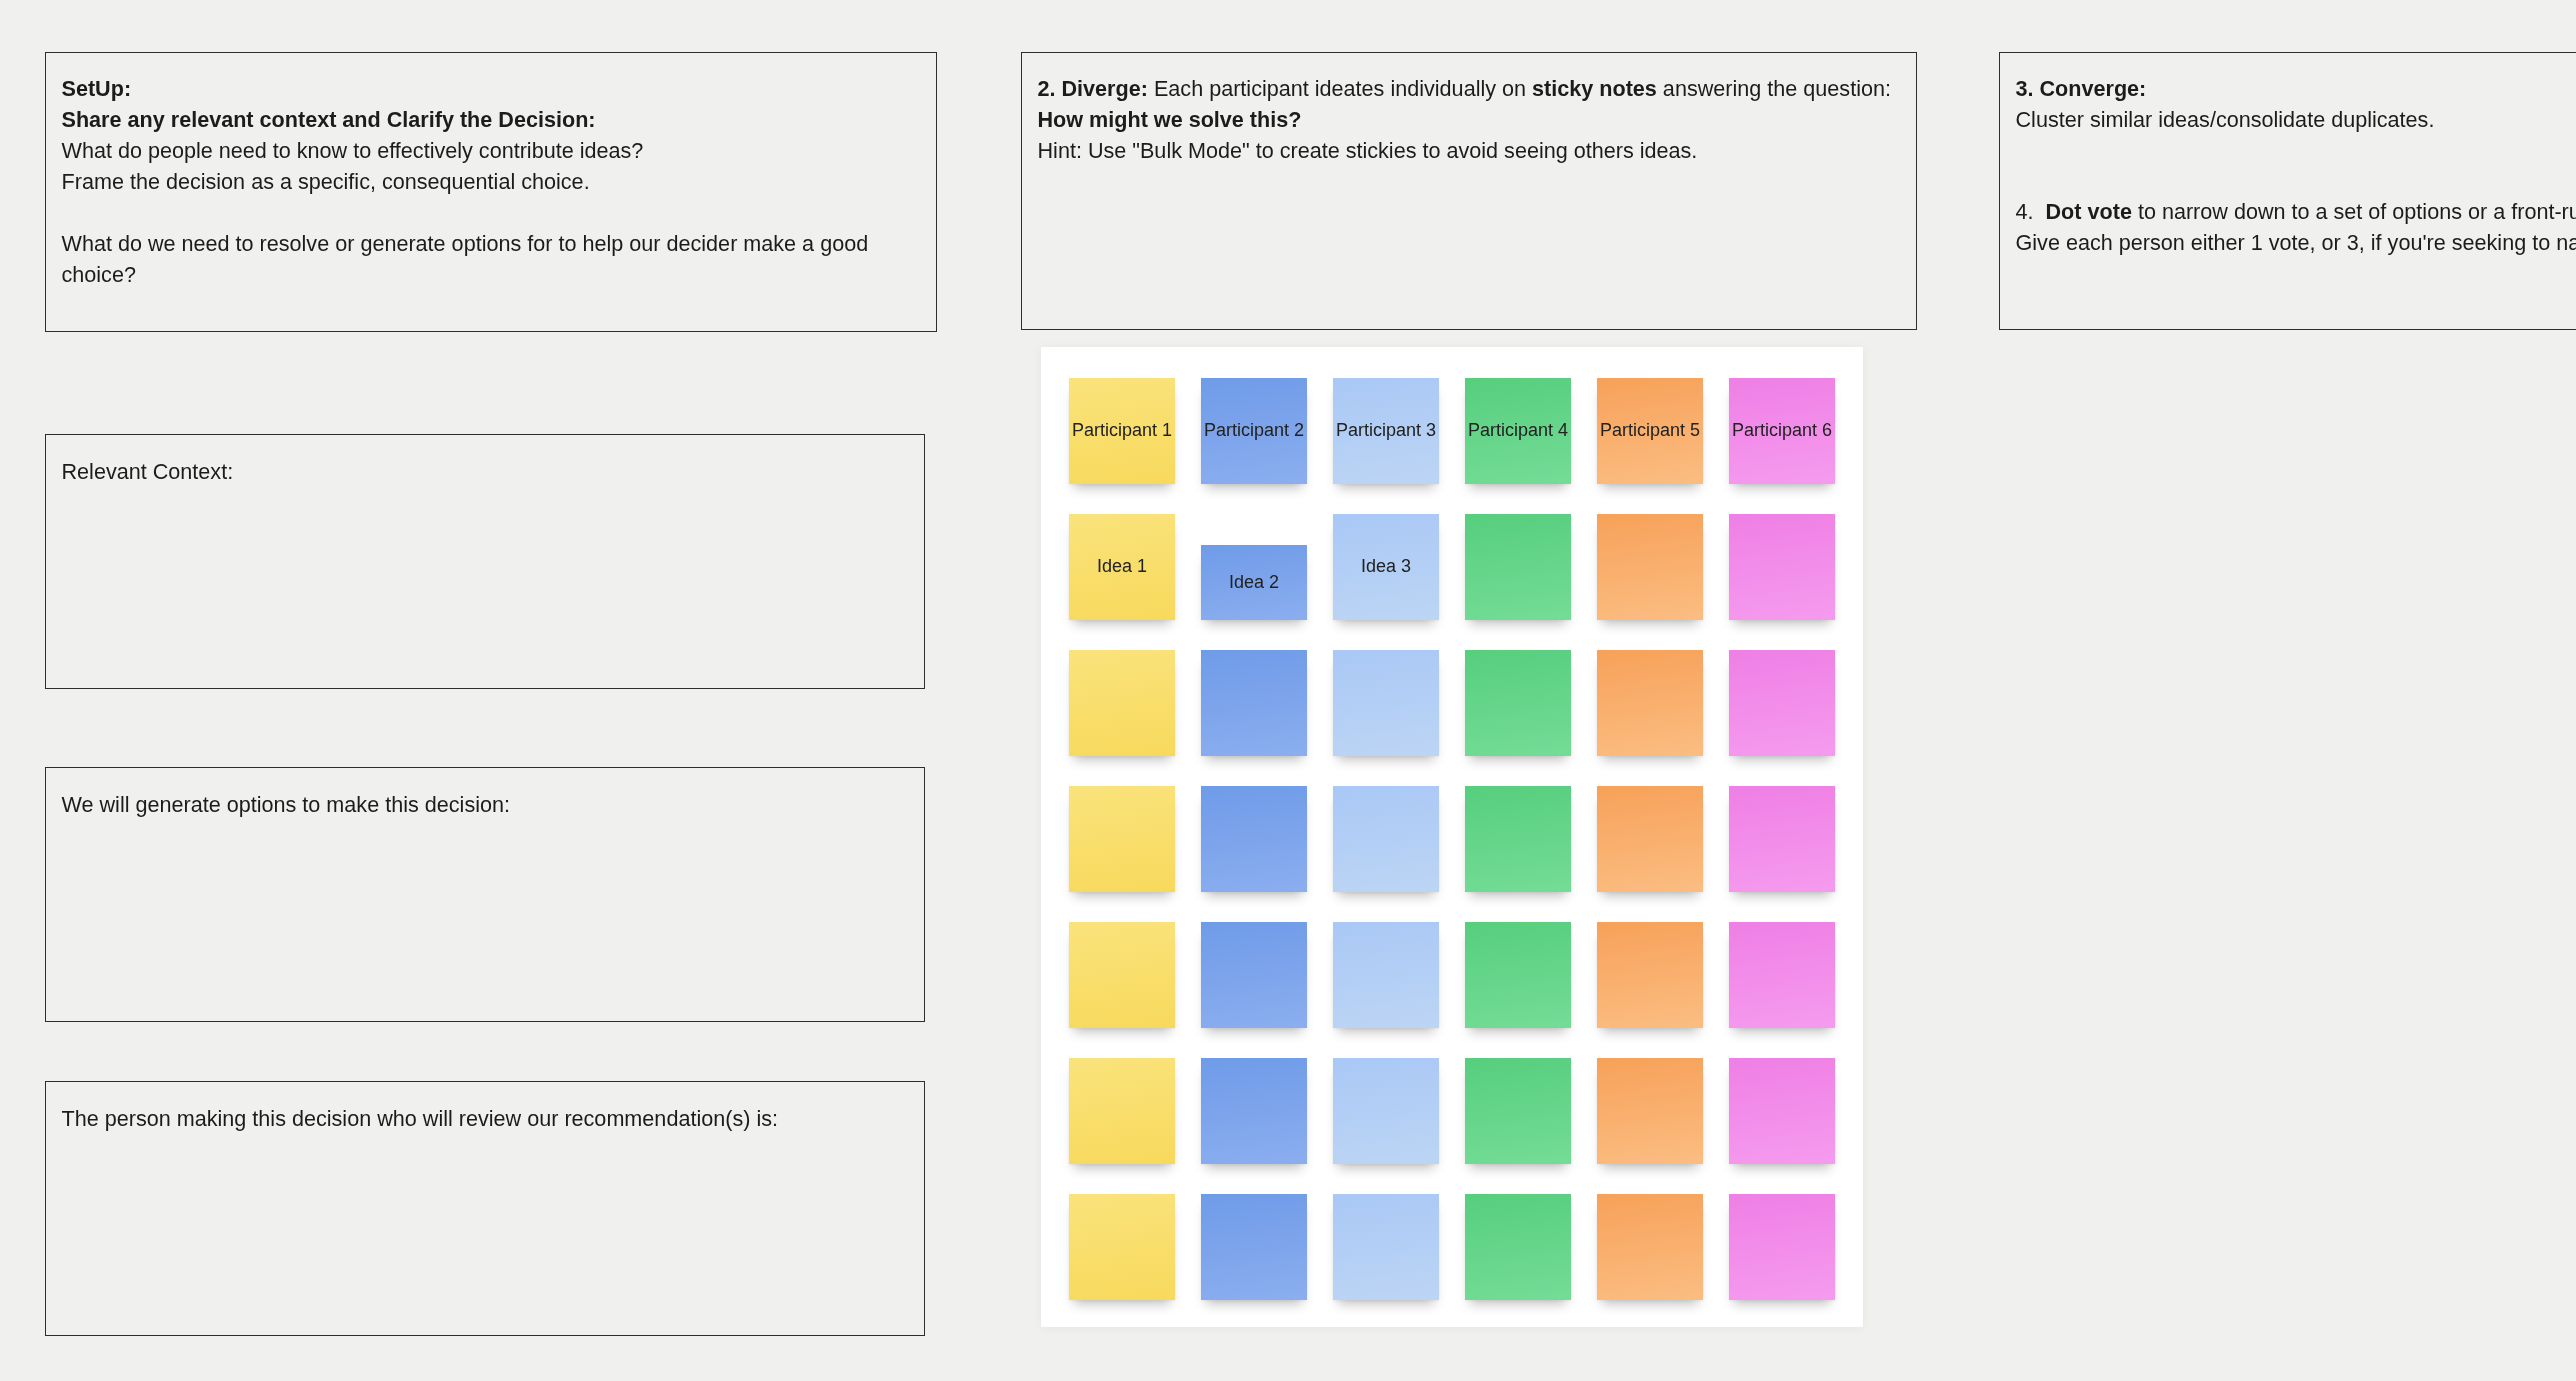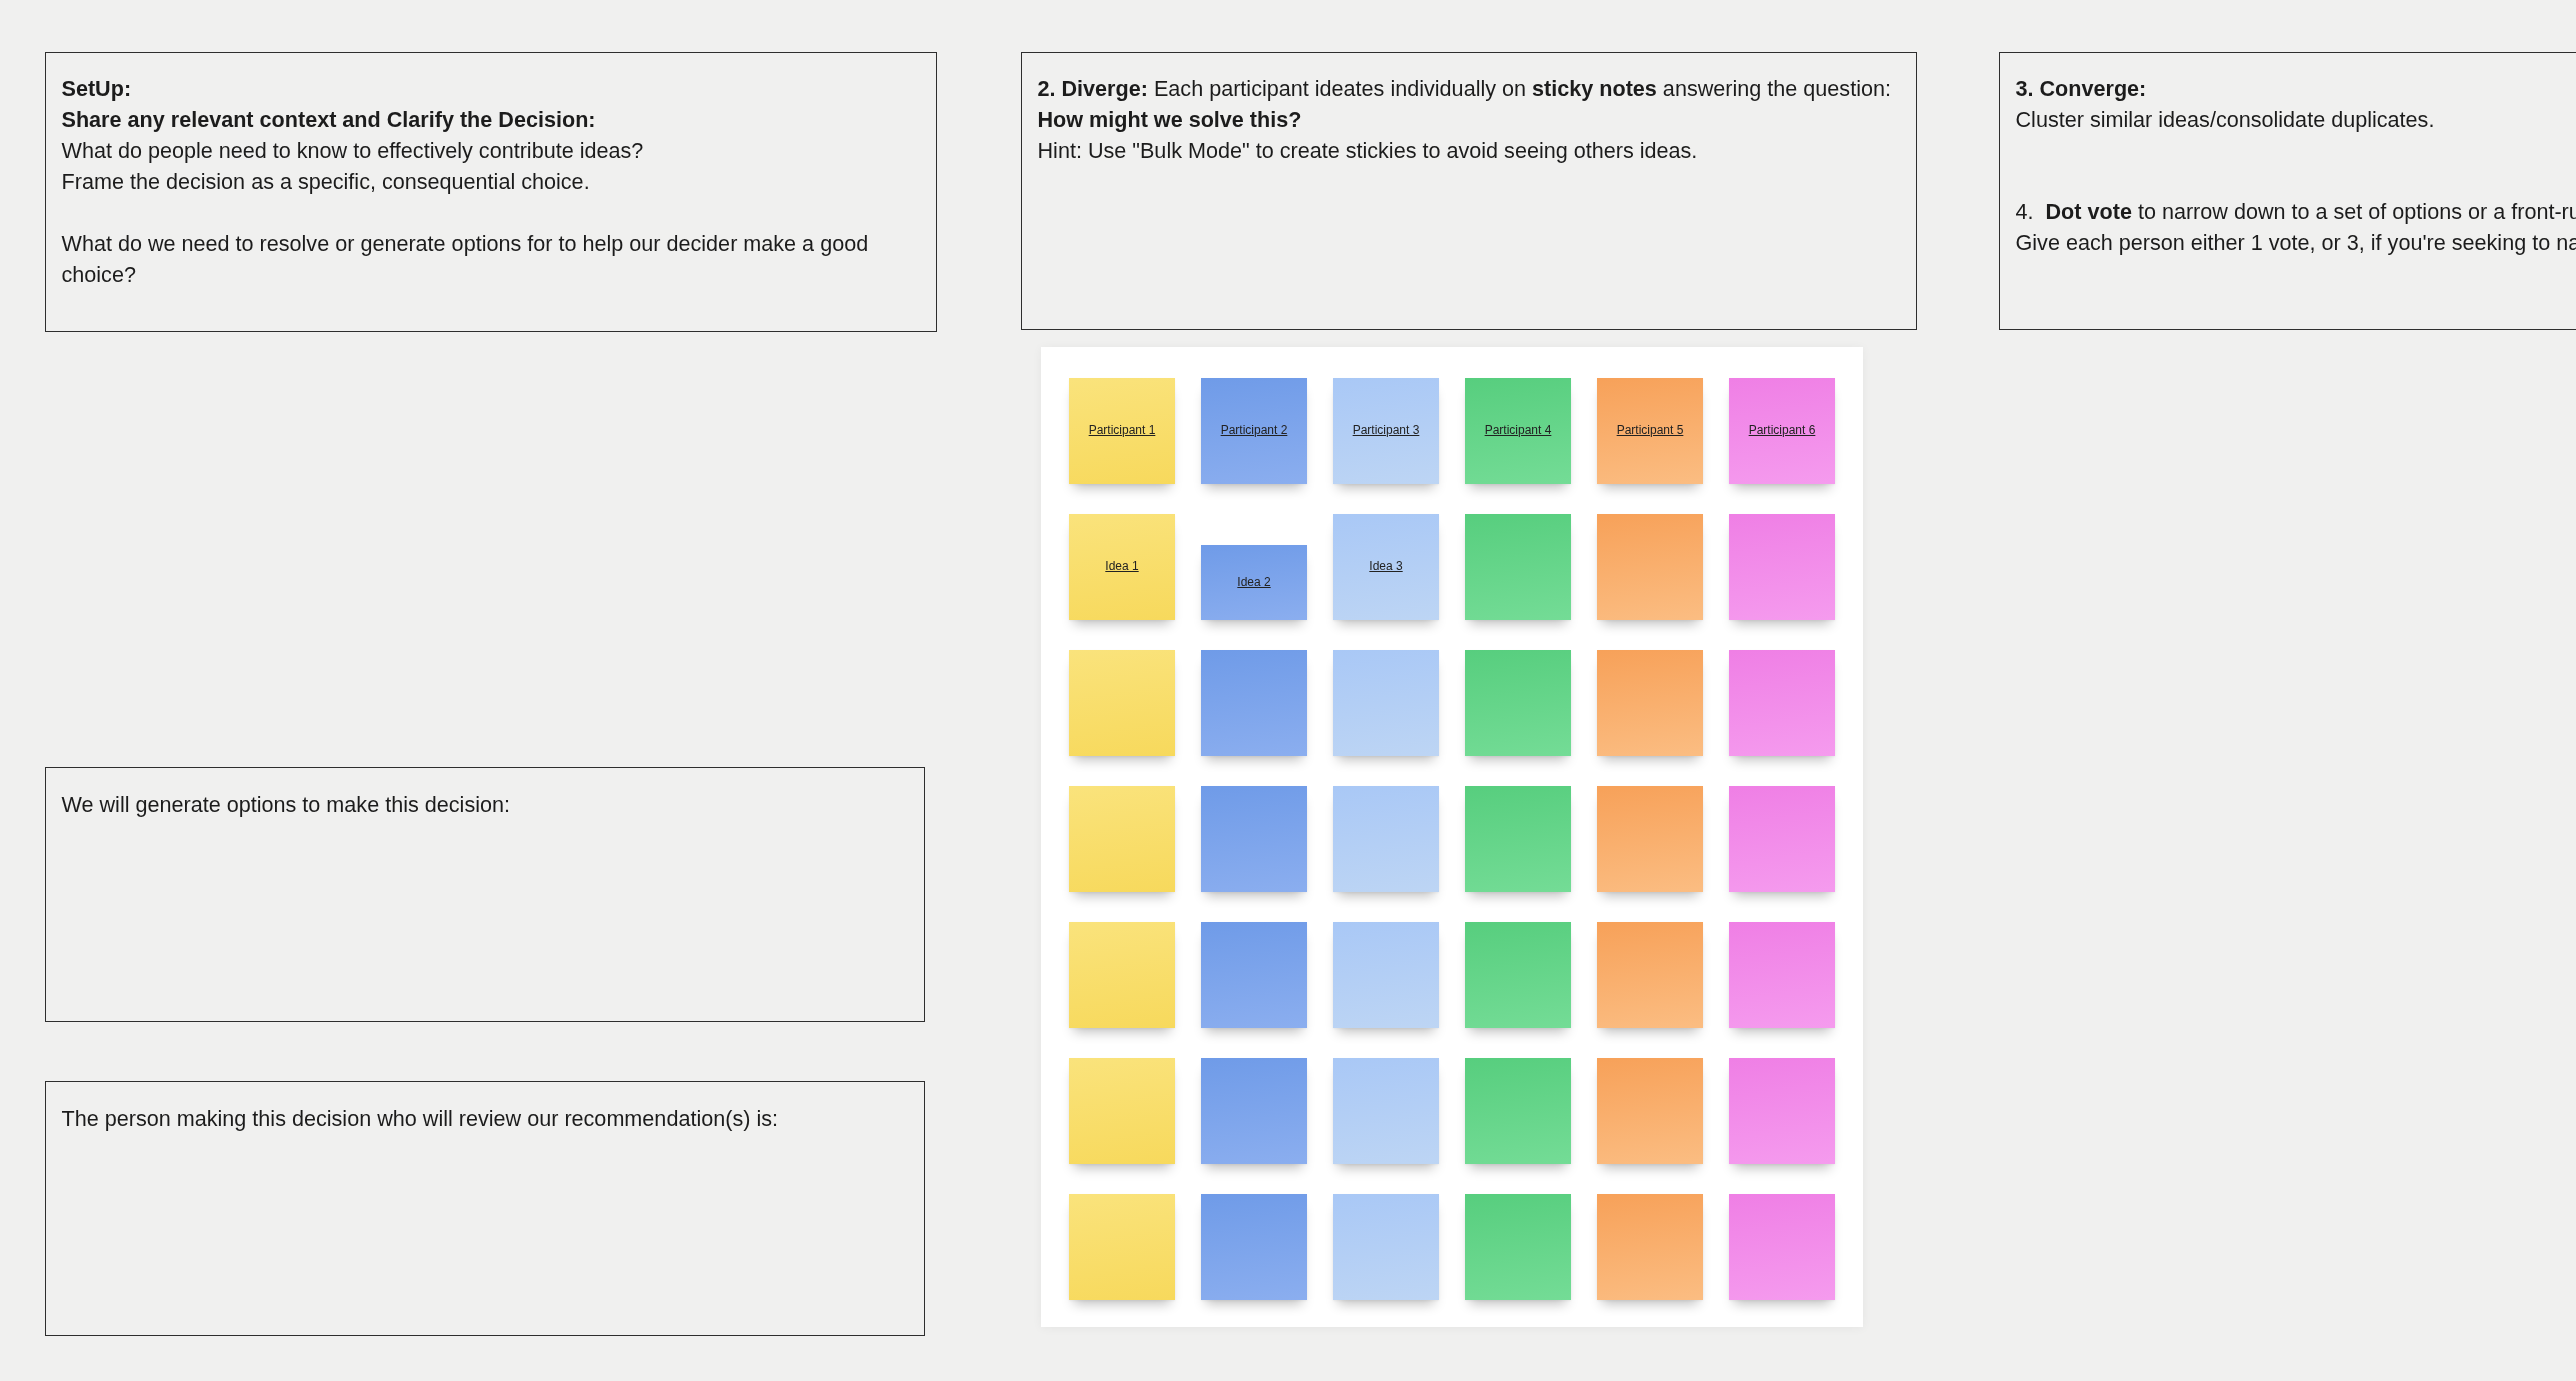--- a/index.html
+++ b/index.html
@@ -49,25 +49,24 @@
     grid-auto-rows:106px;
     column-gap:26px;
     row-gap:30px;
     padding:31px 0 0 28px;
   }
   .sticky {
     display:flex;
     align-items:center;
     justify-content:center;
     text-align:center;
-    font-size:12px;
+    font-size:18px;
     line-height:17.5px;
     color:#222222;
     box-shadow:0 9.3px 11.3px -5.2px rgba(0,0,0,0.25), 0 1px 2.1px rgba(0,0,0,0.05);
-    text-decoration:underline;
   }
 </style>
 </head>
 <body>
 
 <div class="canvas" style="background: rgb(240, 240, 239);">
 
   <div class="note-box" id="box-setup">
     <p><span class="bold">SetUp:</span></p>
     <p><span class="bold">Share any relevant context and Clarify the Decision:</span></p>
@@ -81,20 +80,23 @@
     <p>Hint: Use "Bulk Mode" to create stickies to avoid seeing others ideas.</p>
   </div>
 
   <div class="note-box" id="box-converge">
     <p><span class="bold">3. Converge:</span></p>
     <p>Cluster similar ideas/consolidate duplicates.</p>
     <p class="gap-two"><span>4.  </span><span class="bold">Dot vote</span><span> to narrow down to a set of options or a front-runner.</span></p>
     <p>Give each person either 1 vote, or 3, if you're seeking to narrow to a top 3 list.</p>
   </div>
 
+  <div class="note-box" id="box-context">
+    <p>Relevant Context:</p>
+  </div>
   <div class="note-box" id="box-options">
     <p>We will generate options to make this decision:</p>
   </div>
   <div class="note-box" id="box-decider">
     <p>The person making this decision who will review our recommendation(s) is:</p>
   </div>
 
   <div id="whiteboard" style="background: rgb(255, 255, 255);">
     <div class="sticky-grid">
         <div class="sticky" style="background: linear-gradient(172deg, rgb(250, 227, 124) 0%, rgb(247, 217, 92) 100%);">

